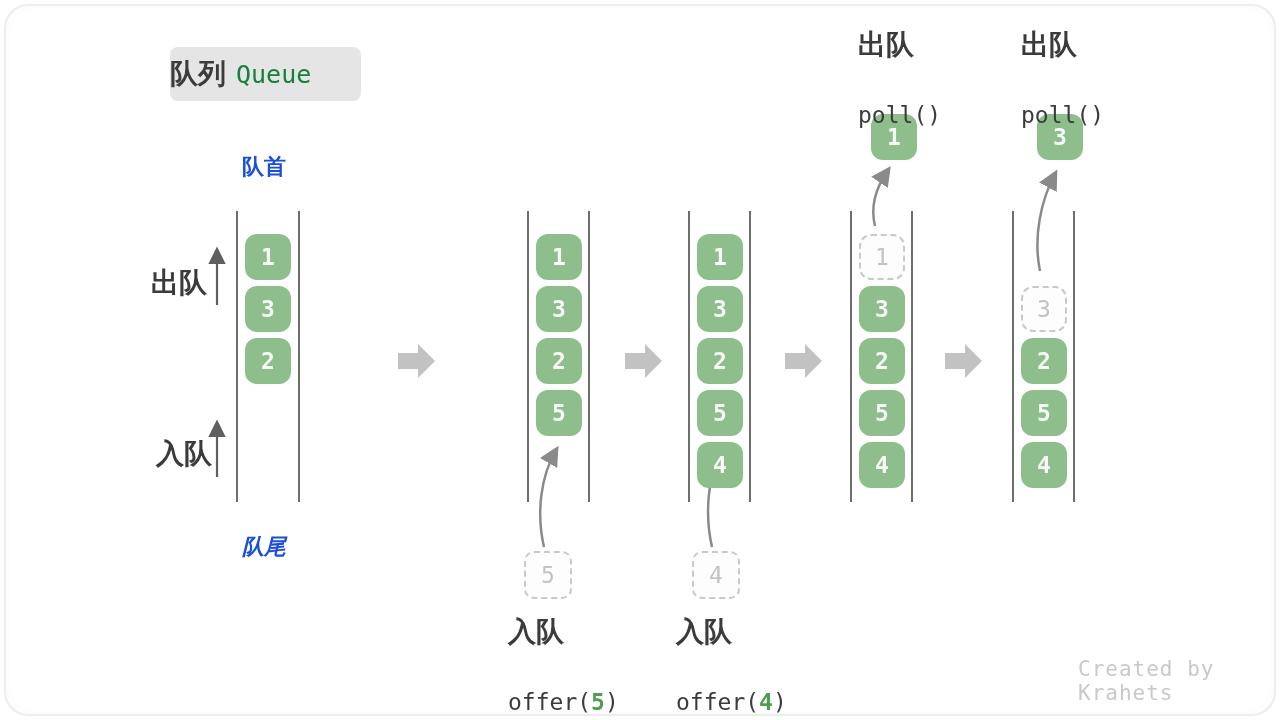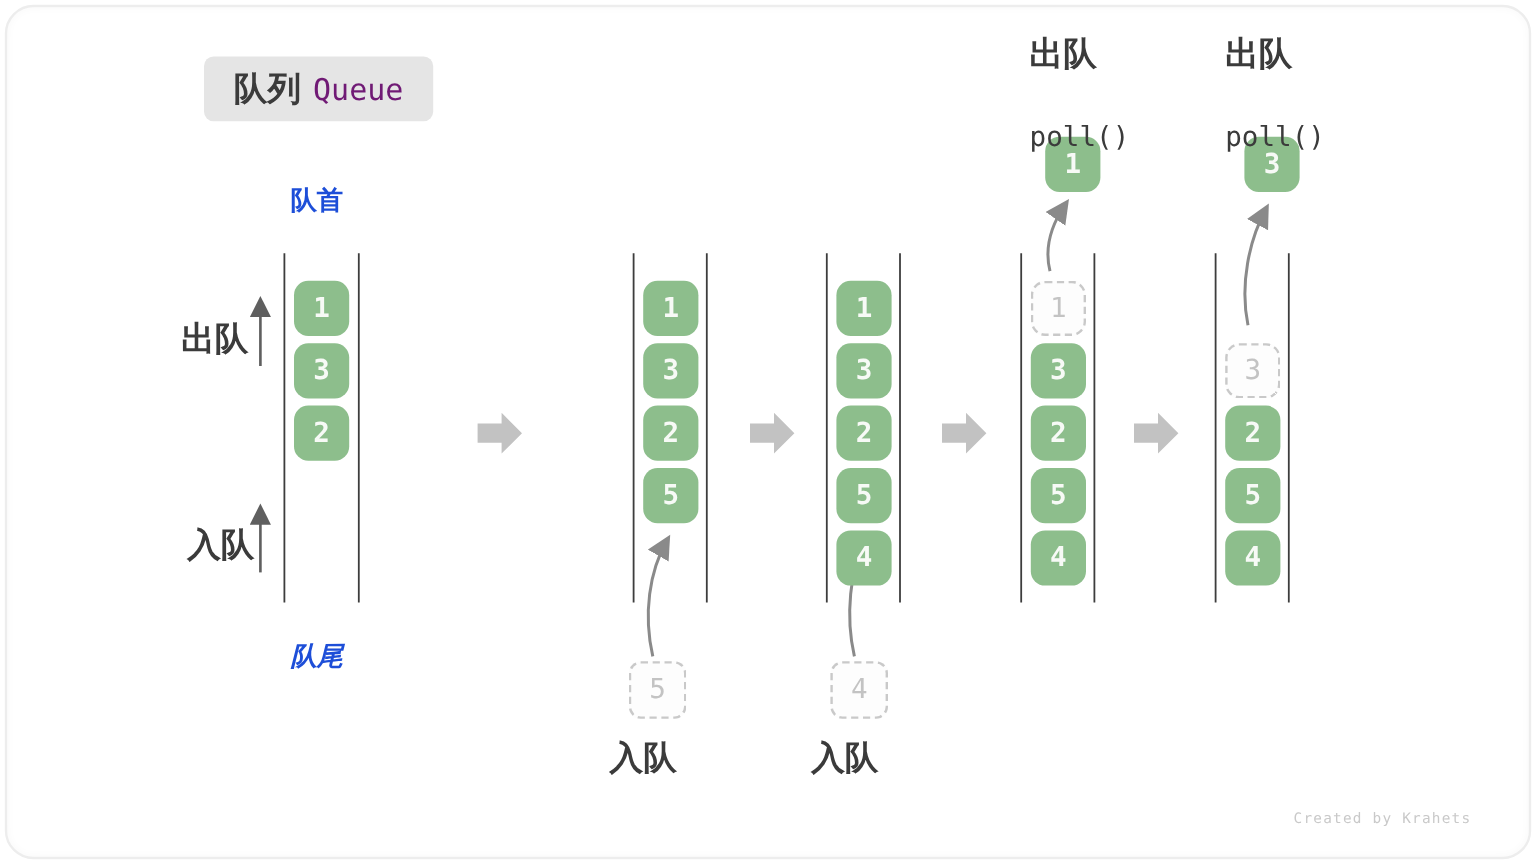--- a/index.html
+++ b/index.html
@@ -10,46 +10,46 @@
     position:absolute; left:4px; top:4px; width:1272px; height:712px;
     background:#ffffff; border:2px solid #ededed; border-radius:24px;
     box-shadow:inset 0 0 8px rgba(0,0,0,0.03);
   }
 
   .abs { position:absolute; }
 
   .title-badge {
     position:absolute; left:170px; top:47px; width:191px; height:54px;
     background:#e5e5e5; border-radius:8px;
-    display:flex; align-items:center; justify-content:center; gap:10px;
+    display:flex; align-items:center; gap:10px;
   }
   .title-zh { font-family:"Liberation Sans",sans-serif; font-weight:700; font-size:28px; color:#3b3b3b; }
-  .title-en { font-family:"DejaVu Sans Mono",monospace; font-size:25px; color:#701a75; }
+  .title-en { font-family:"DejaVu Sans Mono",monospace; font-size:25px; color:#15803d; }
 
   .cjk-bold { font-family:"Liberation Sans",sans-serif; font-weight:700; font-size:22px; color:#1d4ed8; }
   .cjk-label { font-family:"Liberation Sans",sans-serif; font-weight:700; font-size:28px; color:#3b3b3b; }
   .mono { font-family:"DejaVu Sans Mono",monospace; font-size:23px; color:#3b3b3b;margin-top:36px; }
   .mono .arg-green { color:#4e9e4e; font-weight:700; }
 
   .qbox {
     position:absolute; width:46px; height:46px; border-radius:12px;
     background:#8dbe8c; color:#f7faf6;
     display:flex; align-items:center; justify-content:center;
     font-family:"DejaVu Sans Mono",monospace; font-weight:700; font-size:23px;
   }
   .qbox.dashed {
     background:#fdfdfd; border:2px dashed #c9c9c9; color:#c3c3c3; font-weight:400;
   }
   .qbox.pending { width:48px; height:48px; border-radius:10px; }
 
   .op-block { position:absolute; line-height:34px; }
 
   .watermark {
-    position:absolute; left:1078px; top:675px;
-    font-family:"DejaVu Sans Mono",monospace; font-size:12px; color:#c9c9c9;
+    position:absolute; left:1078px; top:657px;
+    font-family:"DejaVu Sans Mono",monospace; font-size:21px; color:#c9c9c9;
     letter-spacing:1px;
   }
 
   svg.overlay { position:absolute; left:0; top:0; width:1280px; height:720px; pointer-events:none; }
 </style>
 </head>
 <body>
 
 <div class="card"></div>
 
@@ -132,23 +132,25 @@
 <div class="qbox" style="left:871px; top:114px;">1</div>
 
 <div class="qbox dashed" style="left:1021px; top:286px;">3</div>
 <div class="qbox" style="left:1021px; top:338px;">2</div>
 <div class="qbox" style="left:1021px; top:390px;">5</div>
 <div class="qbox" style="left:1021px; top:442px;">4</div>
 <div class="qbox" style="left:1037px; top:114px;">3</div>
 
 <div class="op-block" style="left:508px; top:615px;">
   <div class="cjk-label">入队</div>
+  <div class="mono"><span>offer(</span><span class="arg-green">5</span><span>)</span></div>
 </div>
 <div class="op-block" style="left:676px; top:615px;">
   <div class="cjk-label">入队</div>
+  <div class="mono"><span>offer(</span><span class="arg-green">4</span><span>)</span></div>
 </div>
 
 <div class="op-block" style="left:858px; top:28px;">
   <div class="cjk-label">出队</div>
   <div class="mono">poll()</div>
 </div>
 <div class="op-block" style="left:1021px; top:28px;">
   <div class="cjk-label">出队</div>
   <div class="mono">poll()</div>
 </div>

